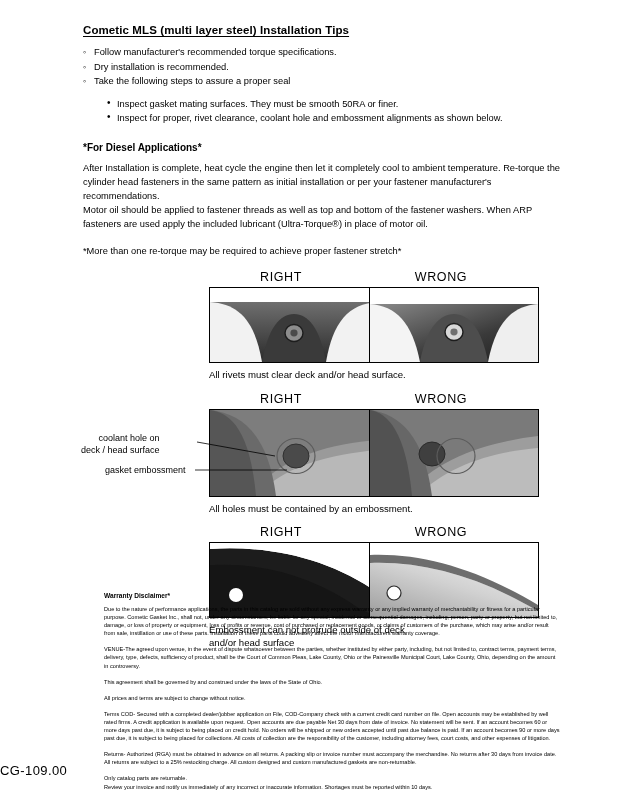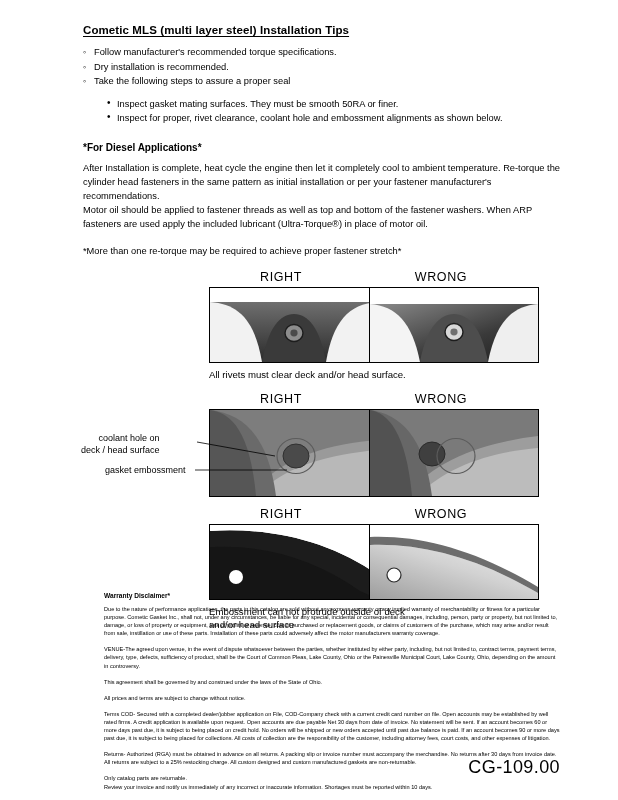--- a/index.html
+++ b/index.html
@@ -161,22 +161,22 @@
     text-align: left;
   }
   .warranty p.tight {
     margin-bottom: 8px;
   }
   .docnum {
     position: absolute;
     left: 0;
     right: 58px;
     bottom: 22px;
-    text-align: right;
-    font-size: 18px;
+    text-align: left;
+    font-size: 13px;
     letter-spacing: 0.4px;
   }
 </style>
 </head>
 <body>
 
 <div class="page">
 
   <h1 class="title">Cometic MLS (multi layer steel) Installation Tips</h1>
 
@@ -282,20 +282,21 @@
           <div>coolant hole on</div>
           <div>deck / head surface</div>
         </div>
         <div class="callout-text" style="left:22px; top:56px;">gasket embossment</div>
         <svg style="position:absolute; left:0; top:0;" width="320" height="110">
           <line x1="114" y1="34" x2="192" y2="48" stroke="#000" stroke-width="0.8"></line>
           <line x1="112" y1="62" x2="204" y2="62" stroke="#000" stroke-width="0.8"></line>
         </svg>
       </div>
     </div>
+    <p class="figcaption">All holes must be contained by an embossment.</p>
 
     <div class="figrow" style="margin-top:10px;">
       <div class="figcell">
         <div class="figlabel">RIGHT</div>
         <div class="figbox">
           <svg viewBox="0 0 168 74" width="168" height="74" preserveAspectRatio="none">
             <rect x="0" y="0" width="168" height="74" fill="#ffffff"></rect>
             <path d="M0 6 C 60 2, 120 16, 168 50 L168 74 L0 74 Z" fill="#1c1c1c"></path>
             <path d="M0 6 C 60 2, 120 16, 168 50 L168 40 C 118 8, 58 -4, 0 0 Z" fill="#ffffff"></path>
             <path d="M4 22 C 56 20, 104 34, 150 66 L168 74 L0 74 L0 22 Z" fill="#151515"></path>

